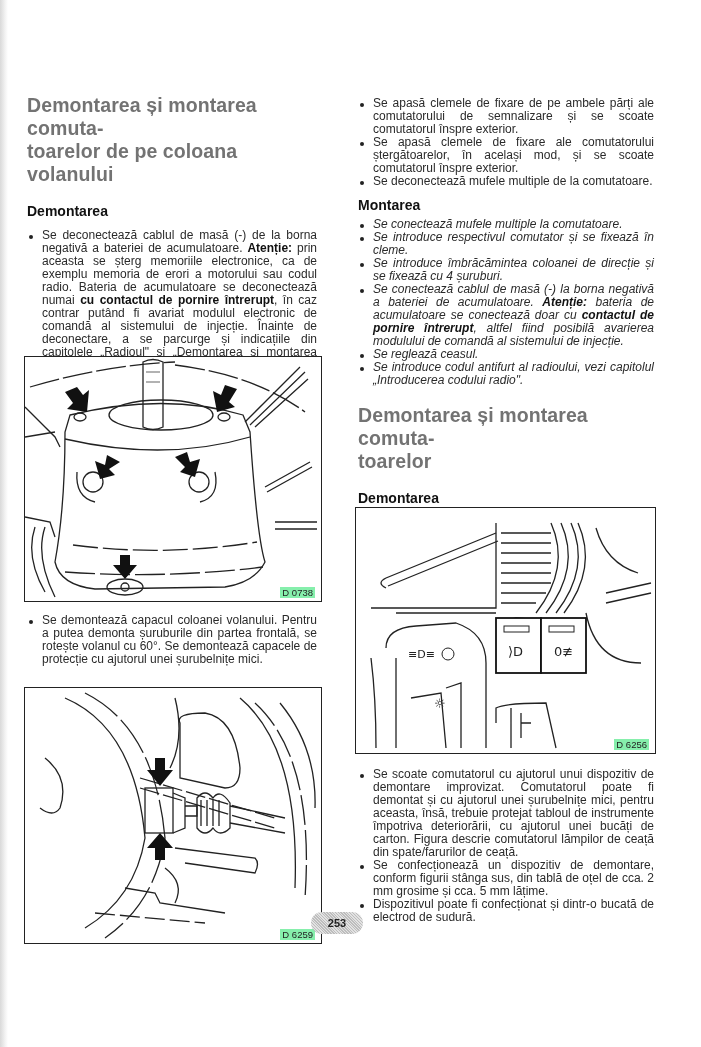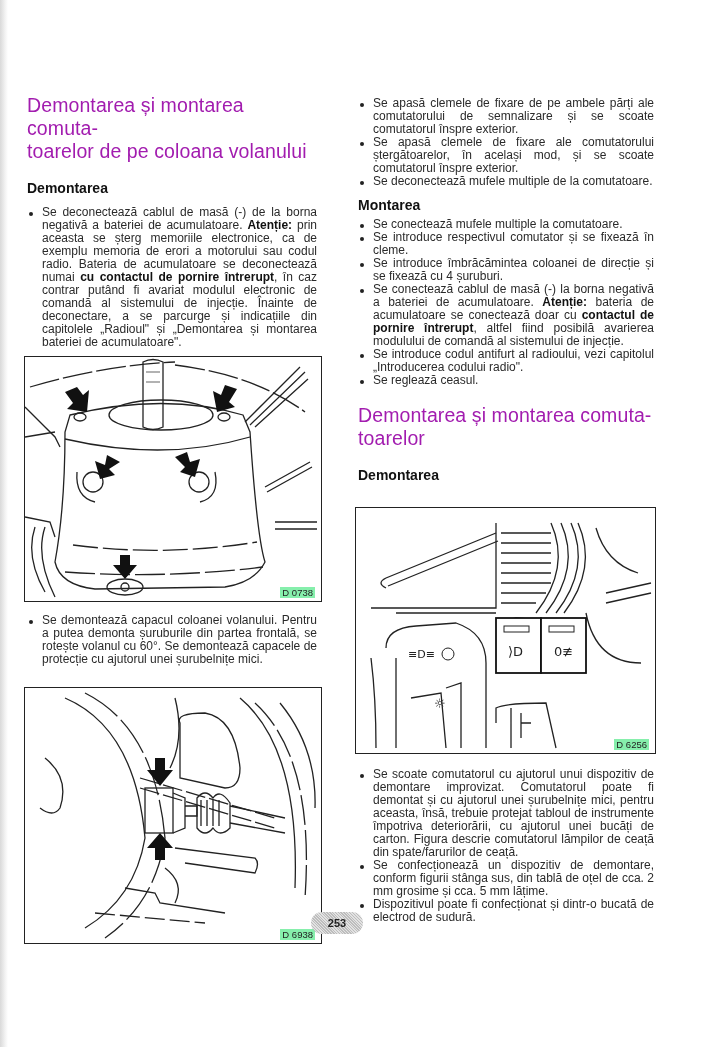--- a/index.html
+++ b/index.html
@@ -9,22 +9,22 @@
   }
   .page-edge {
     position: absolute; left: 0; top: 0; width: 8px; height: 1047px;
     background: linear-gradient(to right, #d9d9d9, #f5f5f5 70%, #ffffff);
   }
   .col { position: absolute; }
   .col-left { left: 27px; top: 94px; width: 290px; }
   .col-right { left: 358px; top: 94px; width: 296px; }
 
   h1 {
-    font-family: "Liberation Sans", sans-serif; font-weight: normal;
-    font-size: 19.5px; line-height: 23px; margin: 0; color: #a21caf; letter-spacing: 0.1px;
+    font-family: "Liberation Sans", sans-serif; font-weight: bold;
+    font-size: 19.5px; line-height: 23px; margin: 0; color: #737373; letter-spacing: 0.1px;
   }
   h2 {
     font-family: "Liberation Sans", sans-serif; font-weight: bold;
     font-size: 14px; line-height: 17px; margin: 0; color: #111;
   }
   ul.bullets { list-style: none; margin: 0; padding: 0; }
   ul.bullets li {
     position: relative; padding-left: 15px;
     font-size: 12px; line-height: 13px; text-align: justify; color: #2a2a2a;
   }
@@ -132,37 +132,37 @@
       <path d="M150 160 L230 170 Q235 175 230 185 L160 175"></path>
       <path d="M140 180 Q160 195 150 215"></path>
       <path d="M100 200 L130 205 L135 215 L200 225"></path>
       <path d="M70 225 L180 235" stroke-dasharray="20 5"></path>
     </g>
     <g fill="#111">
       <path d="M130 70 L140 70 L140 82 L148 82 L135 98 L122 82 L130 82 Z"></path>
       <path d="M130 172 L140 172 L140 160 L148 160 L135 145 L122 160 L130 160 Z"></path>
     </g>
   </svg>
-  <div class="fig-label">D 6938</div>
+  <div class="fig-label">D 6259</div>
 </div>
 
 <div class="col col-right" style="top:97px;">
   <ul class="bullets">
     <li>Se apasă clemele de fixare de pe ambele părți ale comutatorului de semnalizare și se scoate comutatorul înspre exterior.</li>
     <li>Se apasă clemele de fixare ale comutatorului ștergătoarelor, în același mod, și se scoate comutatorul înspre exterior.</li>
     <li>Se deconectează mufele multiple de la comutatoare.</li>
   </ul>
   <h2 style="margin-top:9px;">Montarea</h2>
-  <ul class="bullets" style="margin-top:4px;">
+  <ul class="bullets" style="margin-top:4px;font-style:italic;">
     <li>Se conectează mufele multiple la comutatoare.</li>
     <li>Se introduce respectivul comutator și se fixează în cleme.</li>
     <li>Se introduce îmbrăcămintea coloanei de direcție și se fixează cu 4 șuruburi.</li>
     <li><span>Se conectează cablul de masă (-) la borna negativă a bateriei de acumulatoare. </span><b>Atenție:</b><span> bateria de acumulatoare se conectează doar cu </span><b>contactul de pornire întrerupt</b><span>, altfel fiind posibilă avarierea modulului de comandă al sistemului de injecție.</span></li>
+    <li>Se reglează ceasul.</li>
     <li>Se introduce codul antifurt al radioului, vezi capitolul „Introducerea codului radio".</li>
-    <li>Se reglează ceasul.</li>
   </ul>
   <h1 style="margin-top:17px;">
     <span>Demontarea și montarea comuta-</span><br>
     <span>toarelor</span>
   </h1>
   <h2 style="margin-top:17px;">Demontarea</h2>
 </div>
 
 <div class="figure" style="left:355px; top:507px; width:299px; height:245px;">
   <svg viewBox="0 0 299 245">

